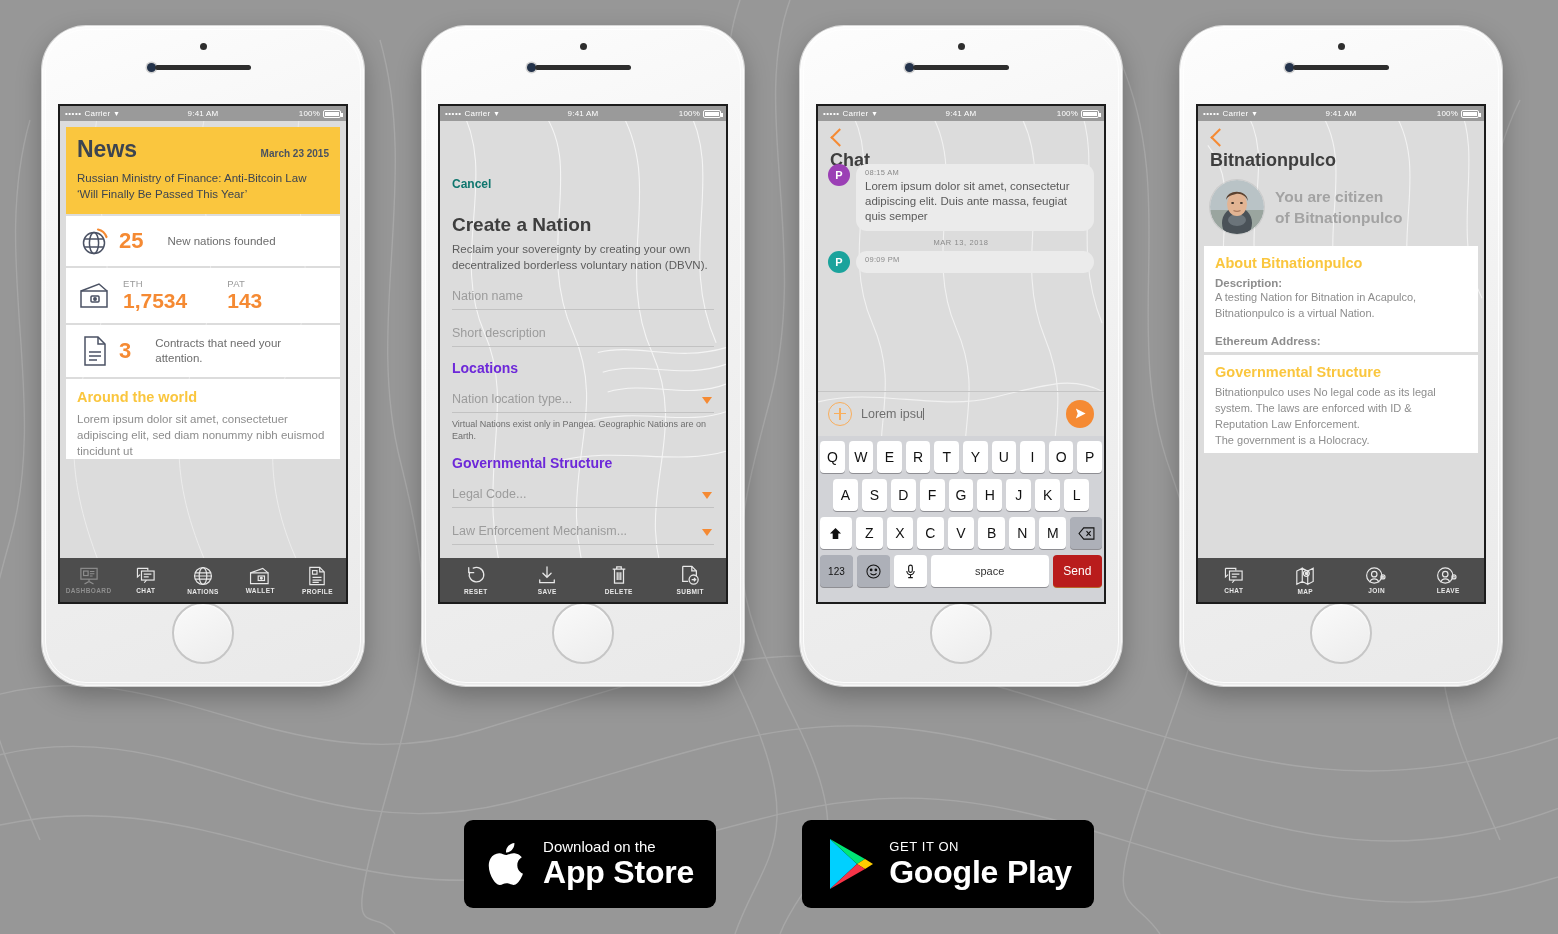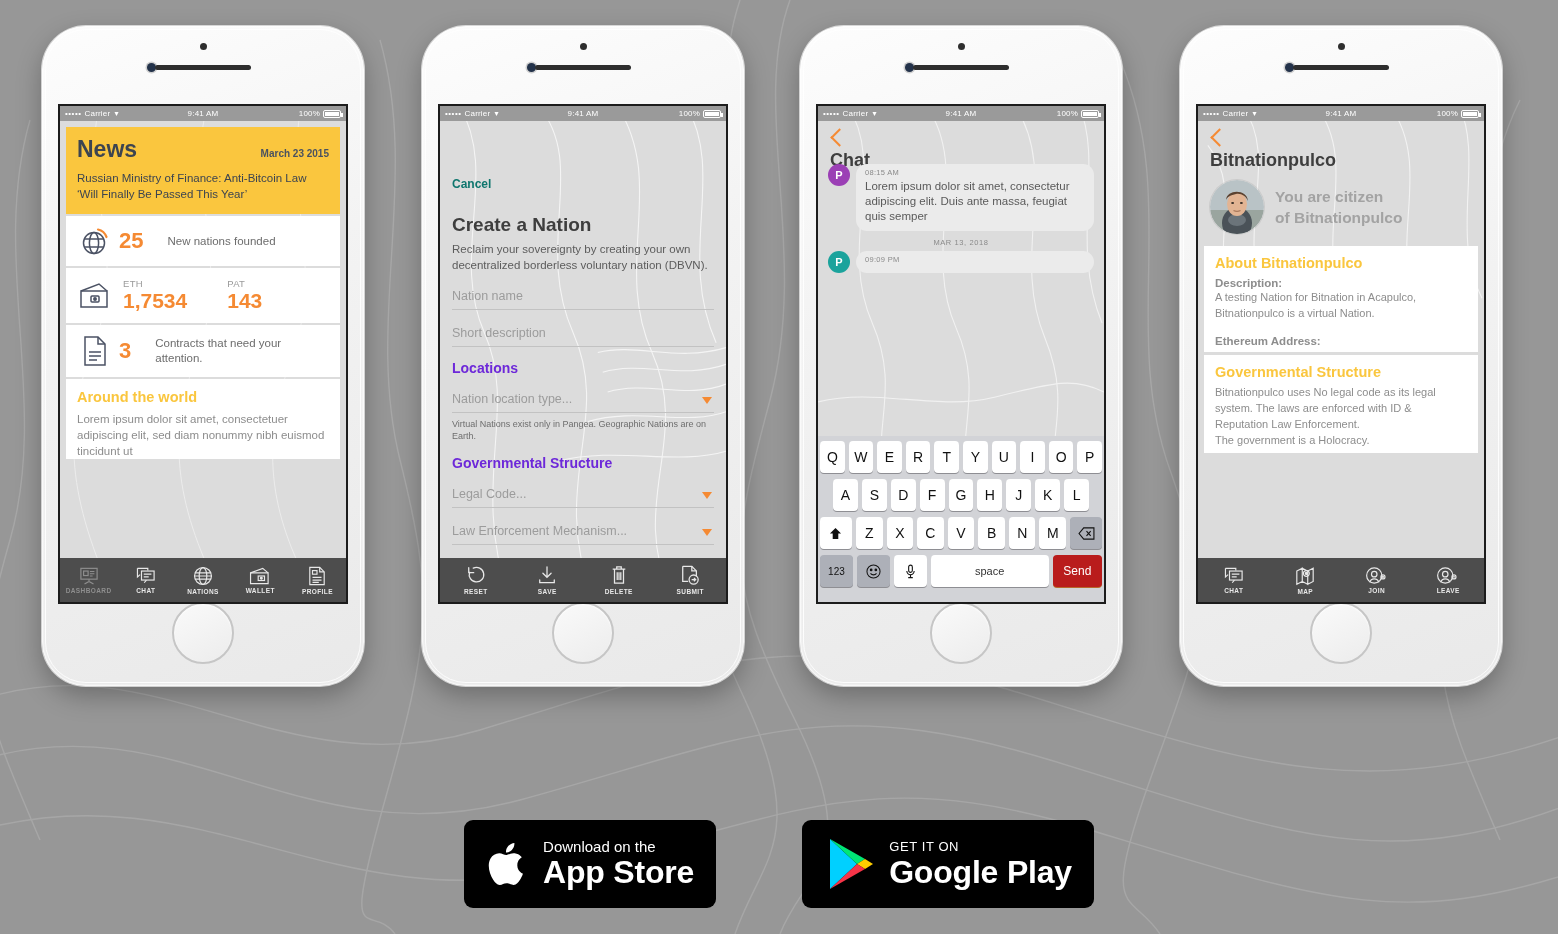--- a/index.html
+++ b/index.html
@@ -478,20 +478,29 @@
             <div class="daysep">MAR 13, 2018</div>
 
             <div class="row">
               <div class="ava" style="background:#1BA39C">P</div>
               <div class="bub">
                 <div class="ts">09:09 PM</div>
               </div>
             </div>
           </div>
 
+          <div class="inputbar">
+            <div class="plus"></div>
+            <div class="chat-input"><span>Lorem ipsu</span><i class="caretbar"></i></div>
+            <div class="sendbtn">
+              <svg width="13" height="13" viewBox="0 0 14 14">
+                <path d="M2 1.5 L12.5 7 L2 12.5 L4 7 Z" fill="#fff"></path>
+              </svg>
+            </div>
+          </div>
 
           <div class="keyboard">
             <div class="krow">
               <div class="key">Q</div>
               <div class="key">W</div>
               <div class="key">E</div>
               <div class="key">R</div>
               <div class="key">T</div>
               <div class="key">Y</div>
               <div class="key">U</div>

